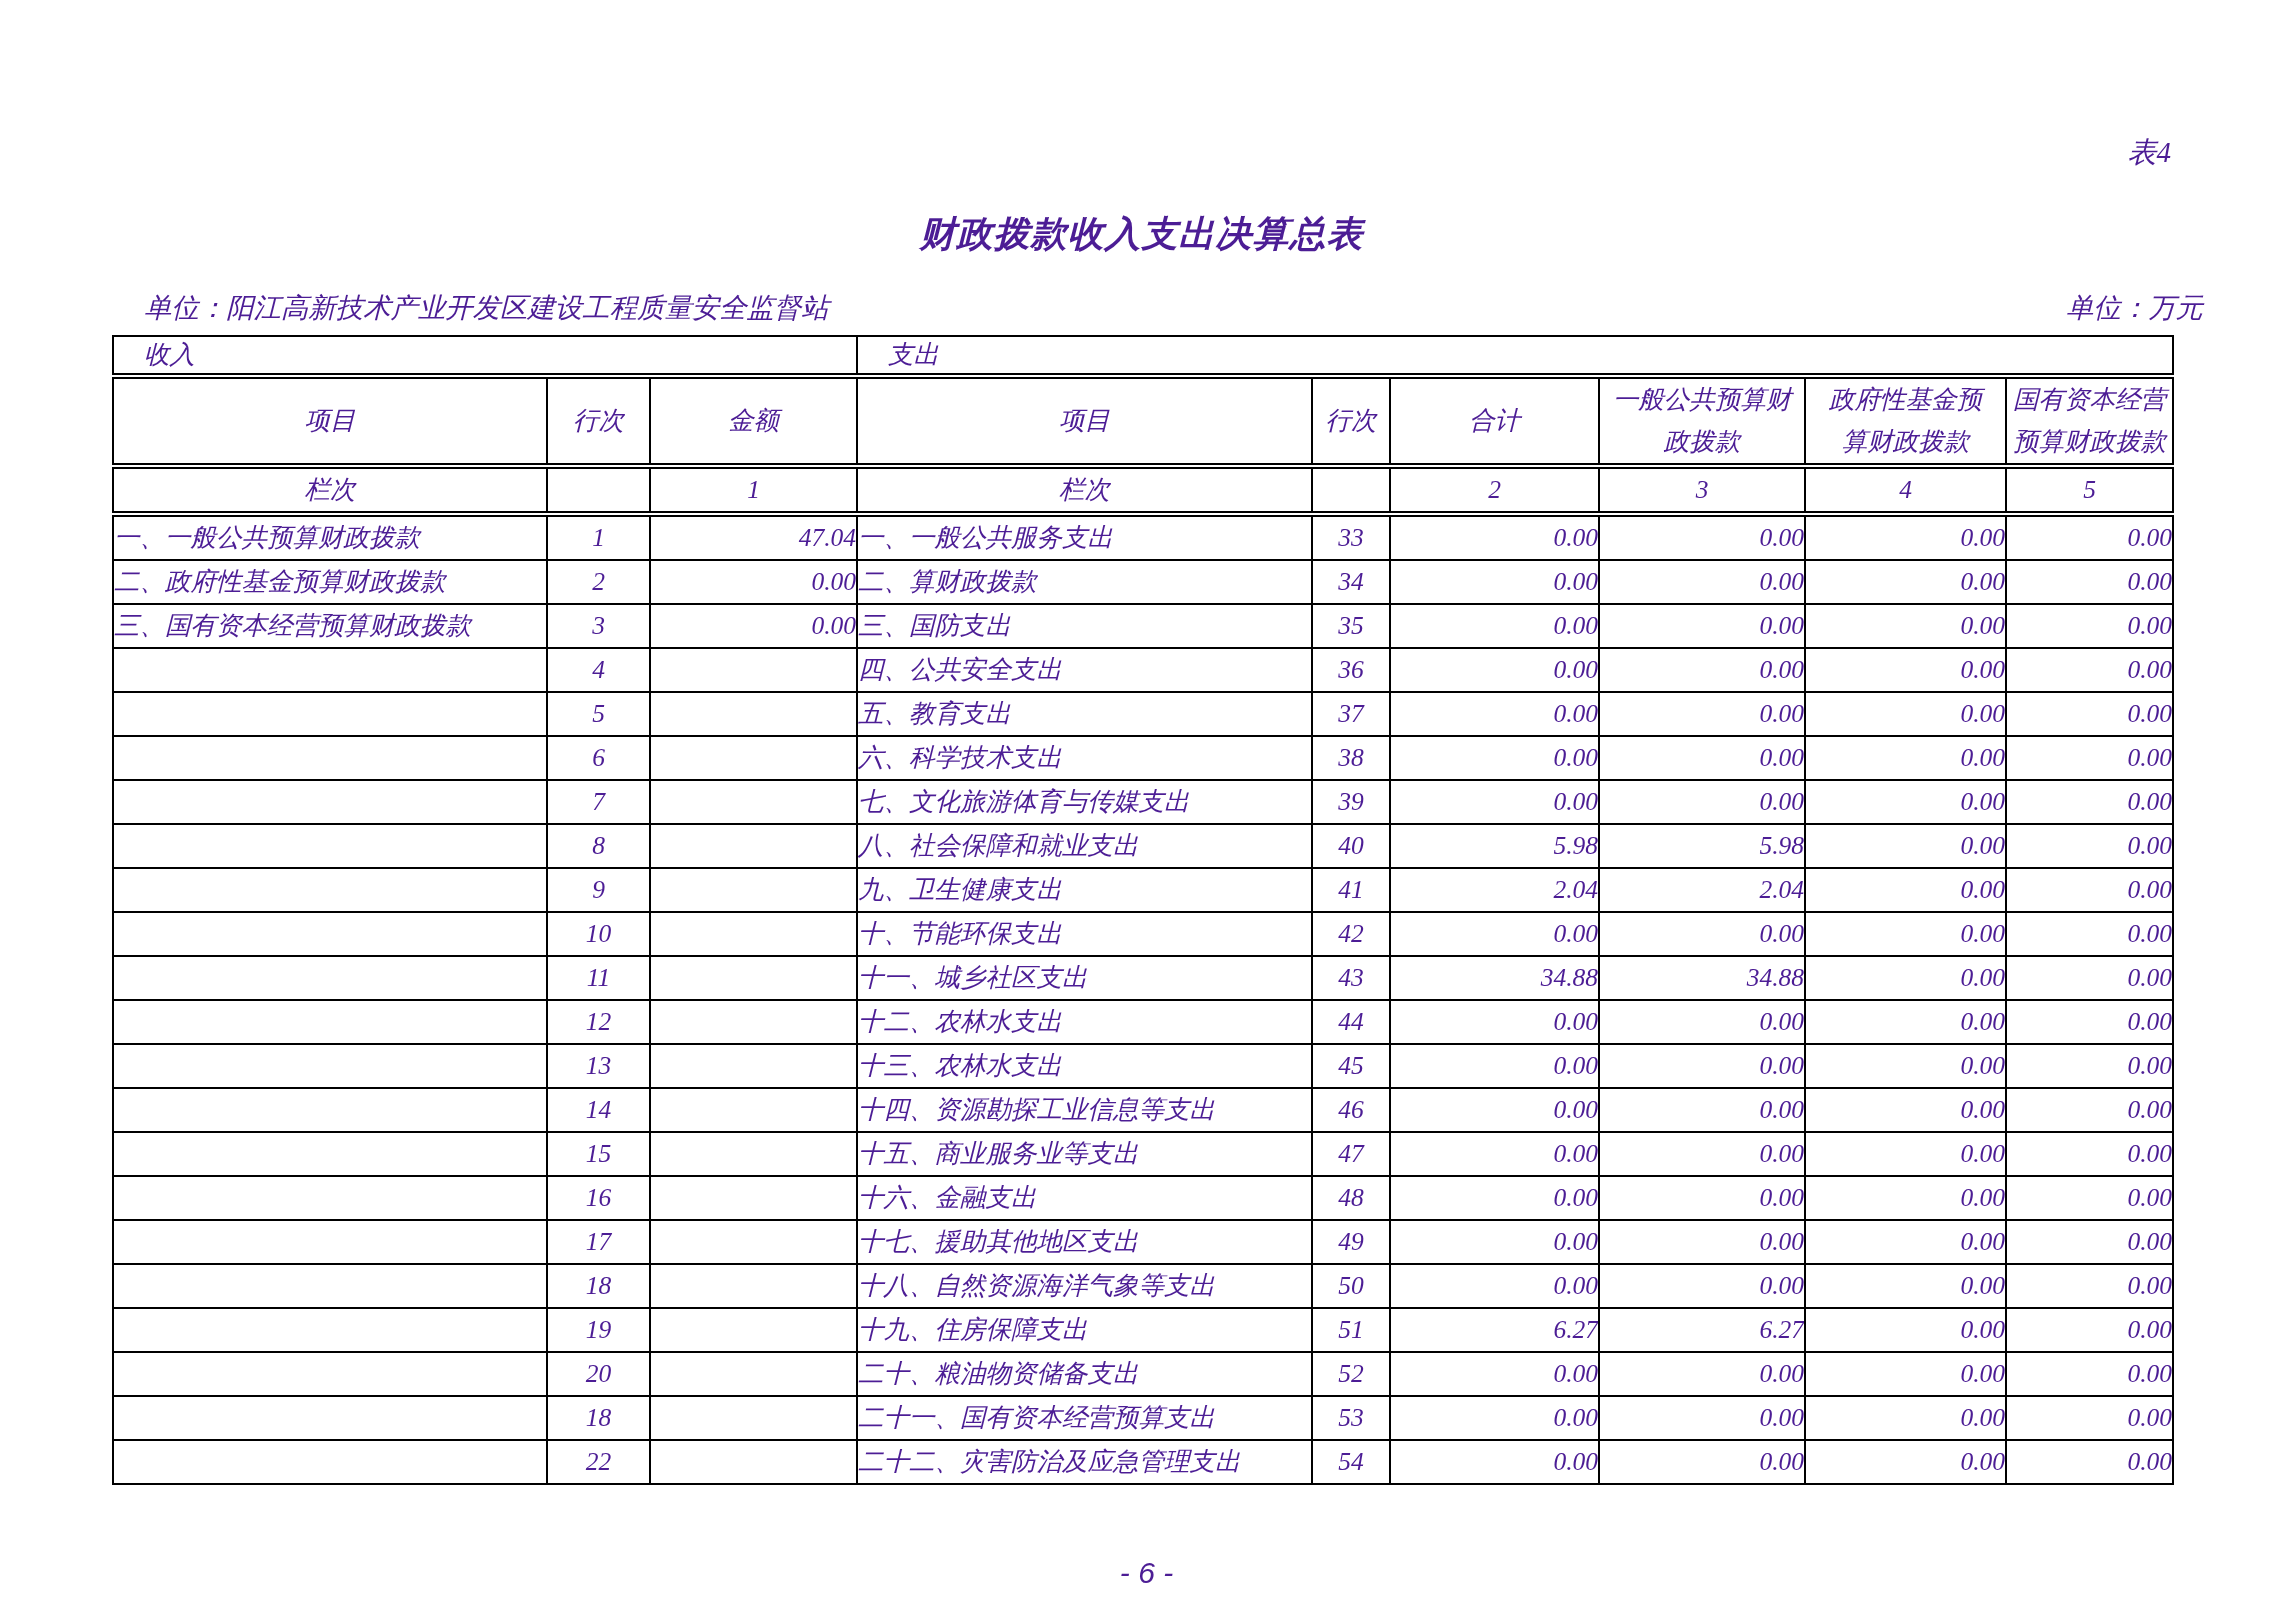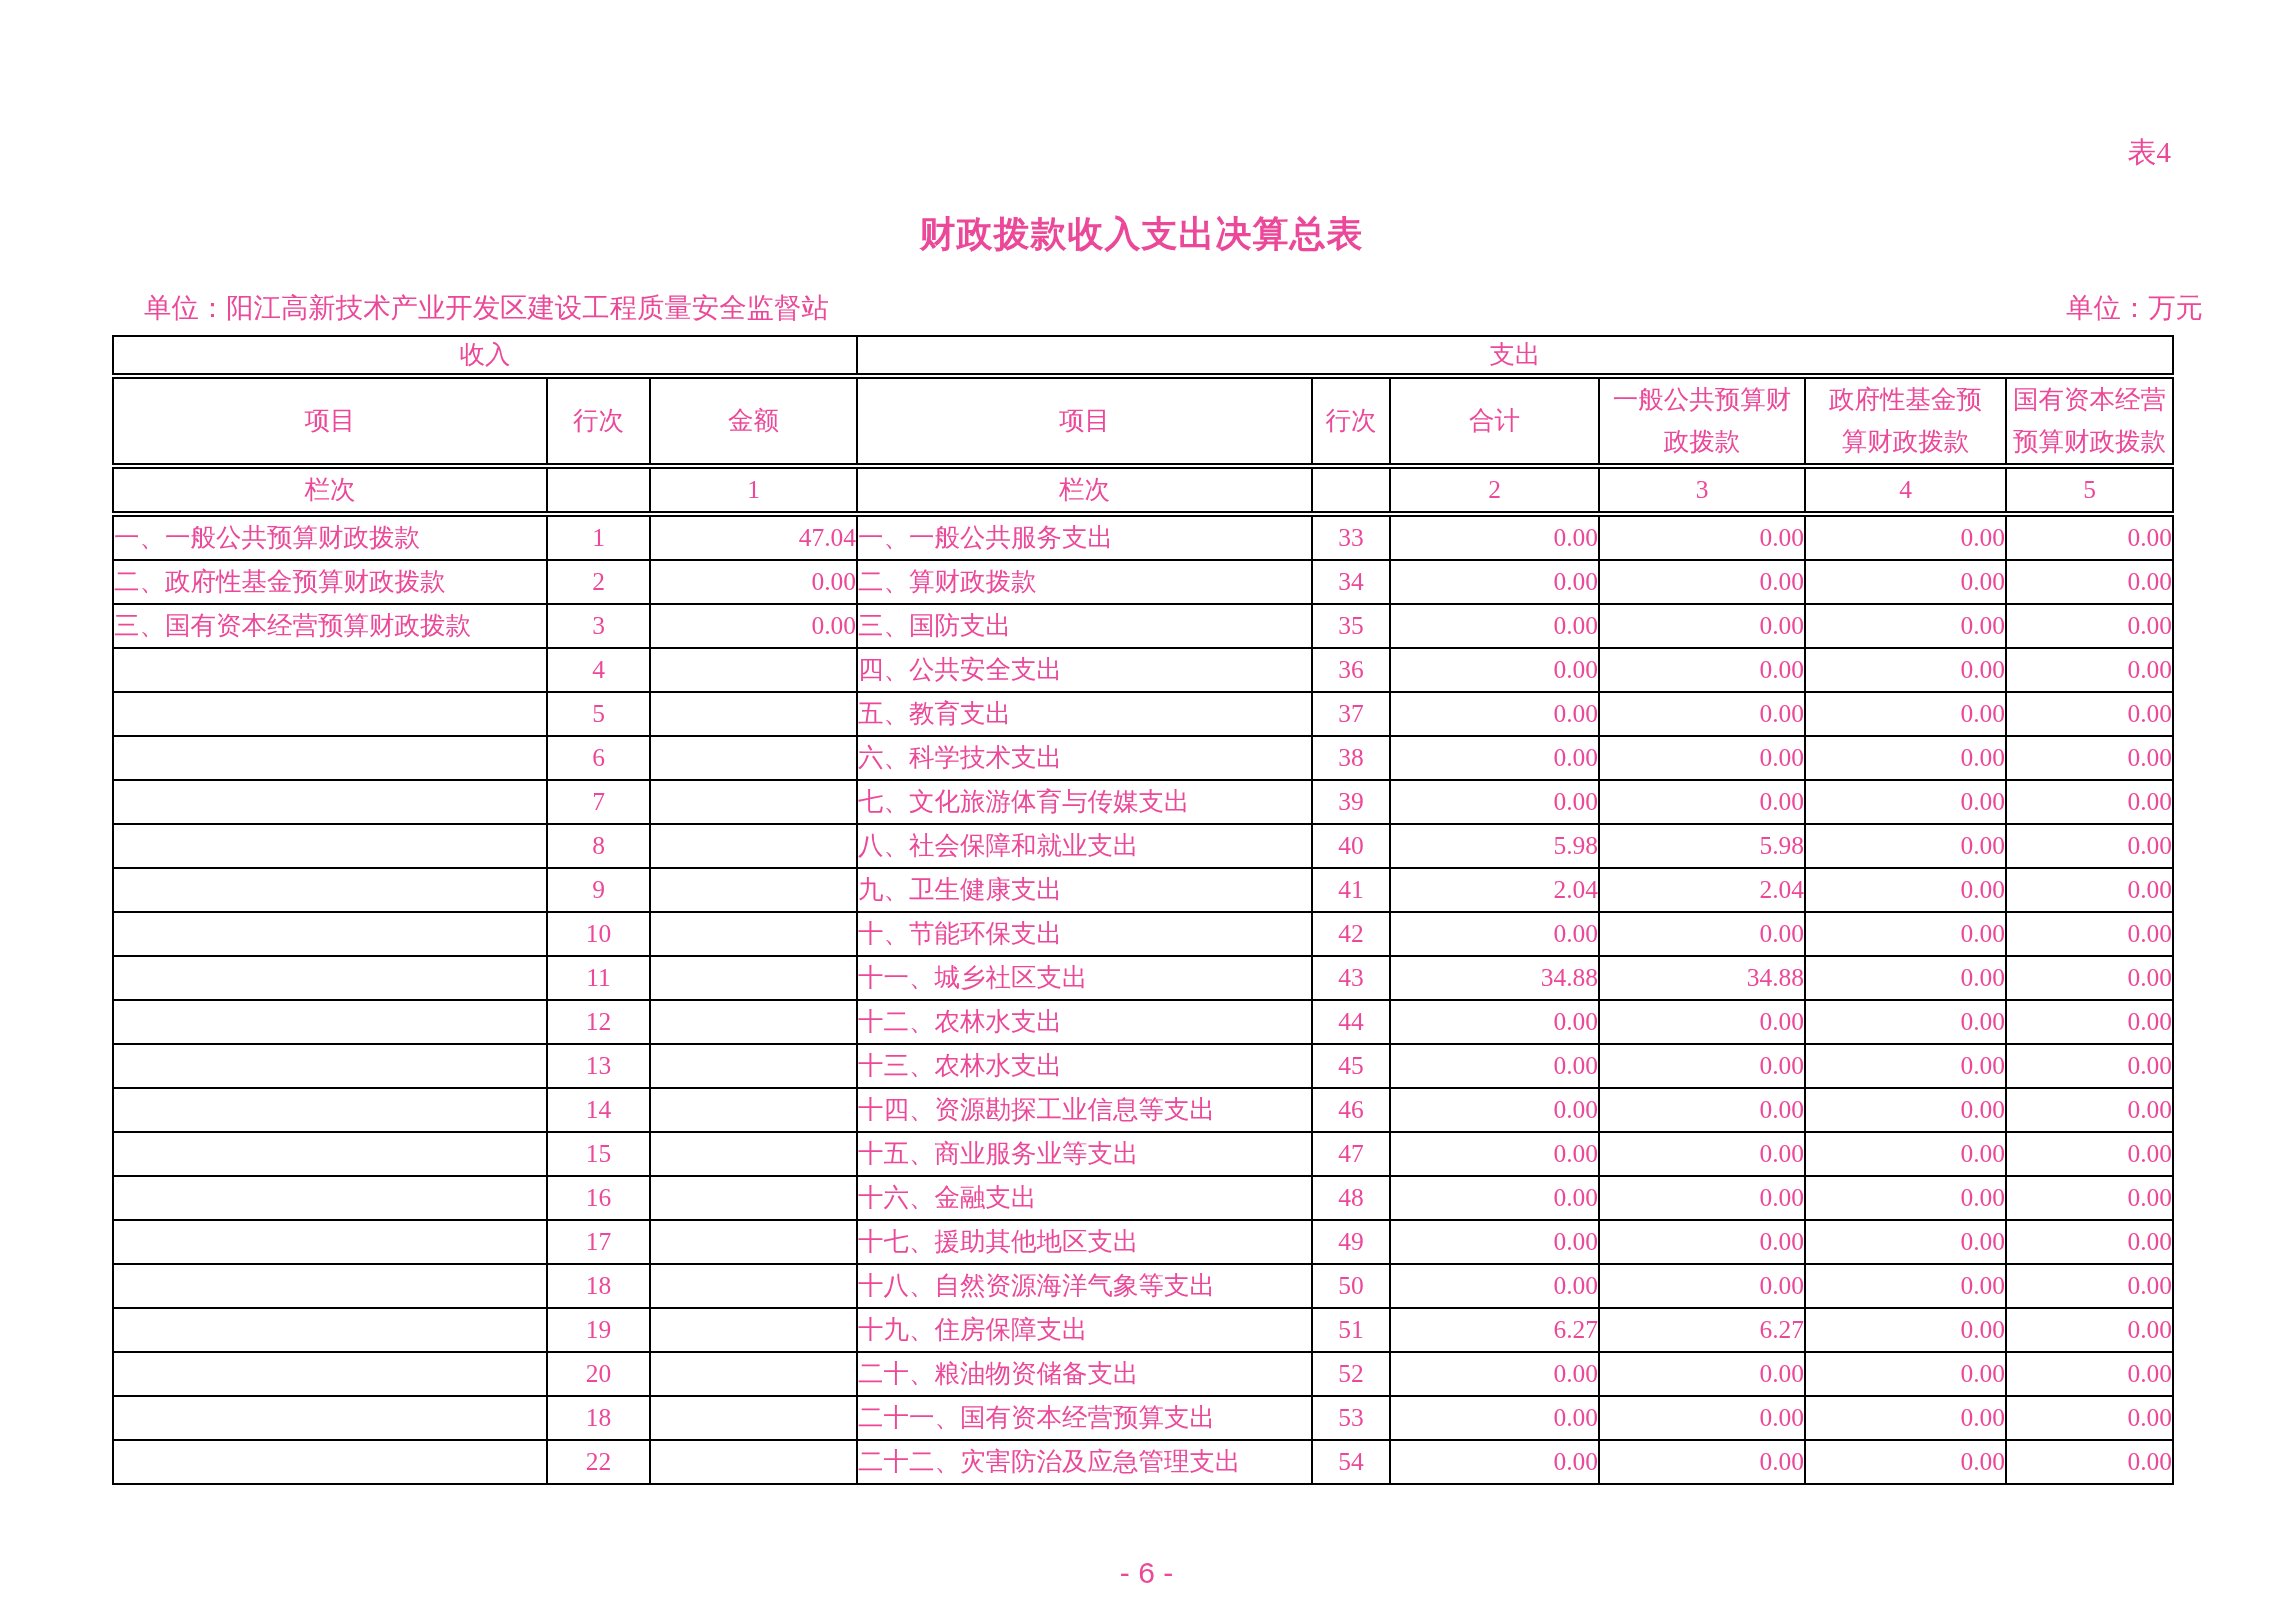--- a/index.html
+++ b/index.html
@@ -1,19 +1,20 @@
 <!DOCTYPE html>
 <html><head>
 <meta charset="utf-8">
 <style>
   html,body { margin:0; padding:0; background:#ffffff; }
   .page {
     position:relative; width:2293px; height:1621px; background:#ffffff;
-    font-family:"Liberation Serif","DejaVu Serif",serif; color:#ec4899;
+    font-family:"Liberation Serif","DejaVu Serif",serif; color:#4c1d95;
     overflow:hidden;
+    font-style:italic;
   }
   .corner-label {
     position:absolute; top:133px; left:112px; width:2059px;
     text-align:right; font-size:29px;
   }
   .doc-title {
     position:absolute; top:210px; left:112px; width:2059px;
     text-align:center; font-size:36px; font-weight:bold; letter-spacing:1px;
   }
   .unit-row {
@@ -22,21 +23,21 @@
   }
   table.fin {
     position:absolute; top:335px; left:112px; width:2059px;
     border-collapse:collapse; table-layout:fixed;
     border:2.9px solid #000;
   }
   table.fin td {
     border:2px solid #000; font-size:25.5px; vertical-align:middle;
     padding:0; overflow:hidden; white-space:pre-line; line-height:1.25;
   }
-  tr.band1 td { height:36px; text-align:center; border-bottom:6.9px double #000; }
+  tr.band1 td { height:36px; border-bottom:6.9px double #000;padding-left:30px; }
   tr.band2 td { height:82px; text-align:center; border-bottom:6.9px double #000; line-height:1.65; }
   tr.band3 td { height:42px; text-align:center; border-bottom:6.9px double #000; }
   tr.data-row td { height:42px; }
   .cell-item { text-align:left; padding-left:11.8px; }
   .cell-num  { text-align:right; padding-right:4.9px; }
   .cell-ctr  { text-align:center; }
   .page-footer {
     position:absolute; top:1556px; left:0; width:2293px; text-align:center;
     font-size:30px; font-family:"Liberation Sans","DejaVu Sans",sans-serif;
   }

